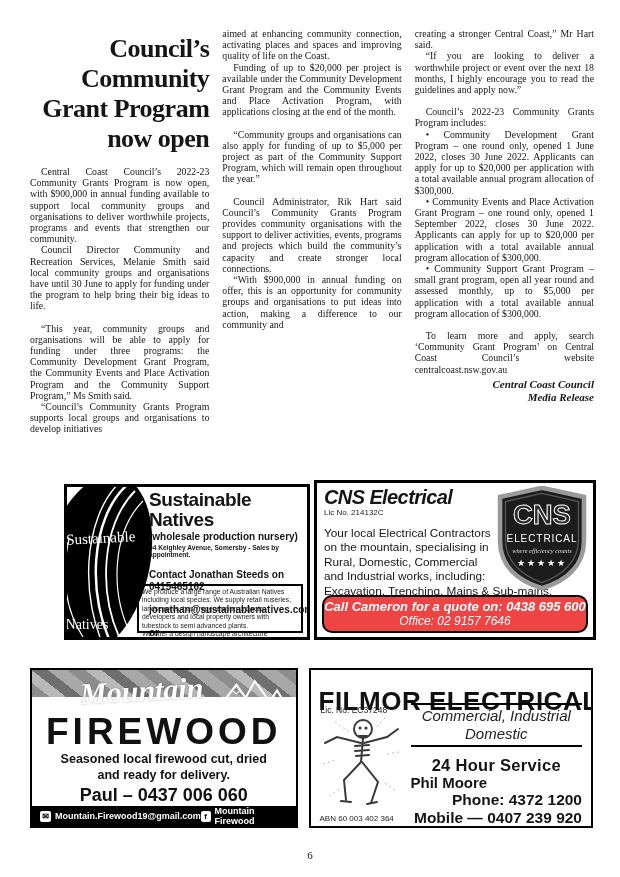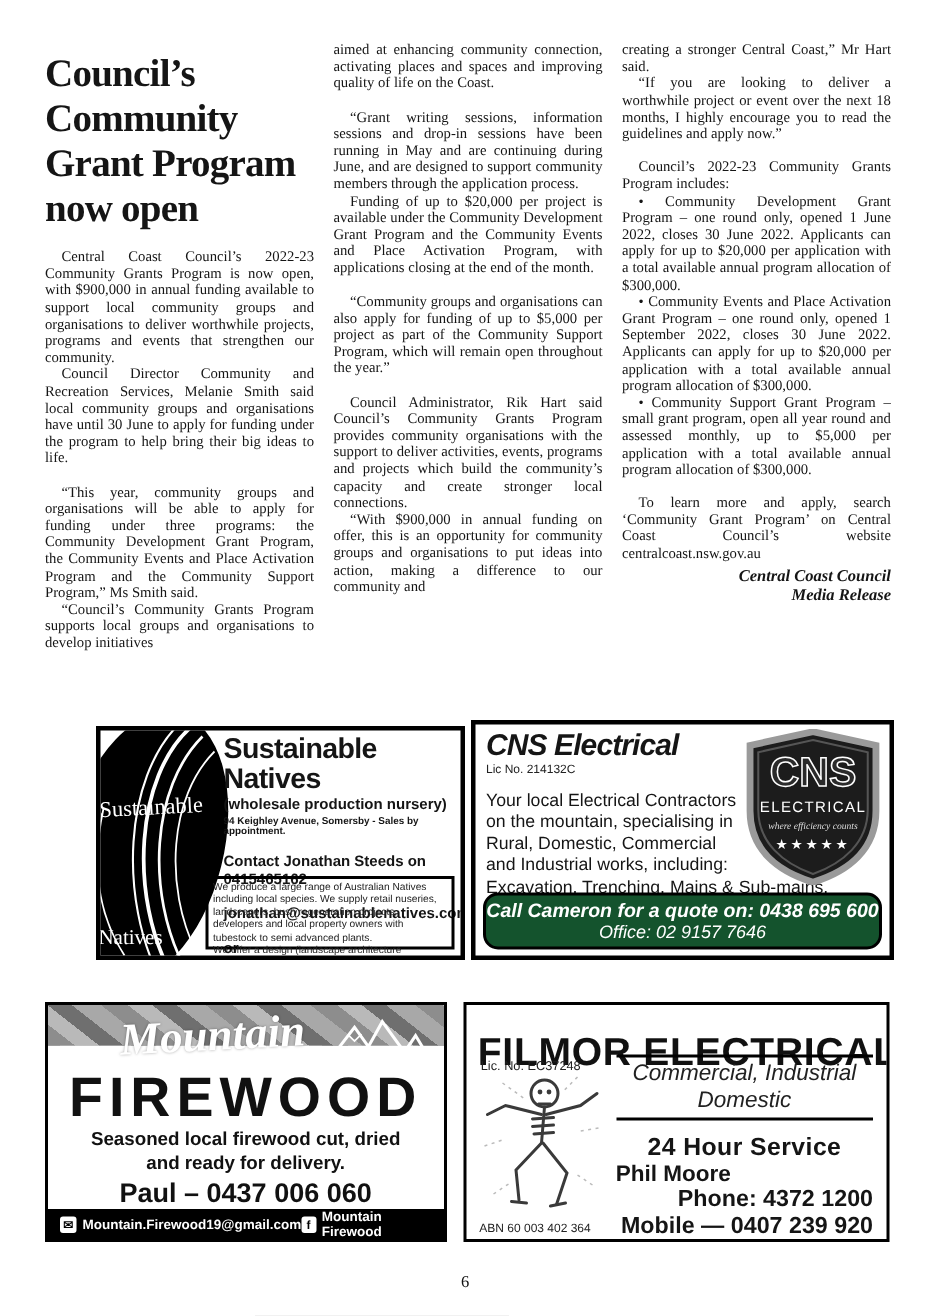--- a/index.html
+++ b/index.html
@@ -2,21 +2,21 @@
 <html><head>
 <meta charset="utf-8">
 <style>
   html,body{margin:0;padding:0;background:#e8e8e8;}
   .page{width:620px;height:877px;background:#fff;position:relative;margin:0 auto;
         font-family:"Liberation Serif", serif;color:#151515;overflow:hidden;}
 
   
   .article{display:flex;gap:13px;padding:28px 26px 0 30px;height:438px;overflow:hidden;}
   .article .col{flex:1;text-align:justify;font-size:9.8px;line-height:11.2px;}
-  .headline{font-weight:bold;font-size:26px;line-height:30px;text-align:left;
+  .headline{font-weight:bold;font-size:26px;line-height:30px;text-align:right;
             margin:6px 0 12px 0;letter-spacing:-0.5px;}
   .col p{margin:0;text-indent:11px;}
   .col p.gap{margin-top:11px;}
   .col p.noindent{text-indent:0;}
   .byline{text-align:right;font-style:italic;font-weight:bold;margin-top:3px;
           font-size:11px;line-height:13.5px;}
 
   
   .ads-row1{position:relative;height:162px;margin-top:14px;}
   .ad{box-sizing:border-box;background:#fff;}
@@ -91,21 +91,20 @@
   <div class="article">
     <div class="col">
       <h1 class="headline">Council’s Community Grant Program now open</h1>
       <p>Central Coast Council’s 2022-23 Community Grants Program is now open, with $900,000 in annual funding available to support local community groups and organisations to deliver worthwhile projects, programs and events that strengthen our community.</p>
       <p>Council Director Community and Recreation Services, Melanie Smith said local community groups and organisations have until 30 June to apply for funding under the program to help bring their big ideas to life.</p>
       <p class="gap">“This year, community groups and organisations will be able to apply for funding under three programs: the Community Development Grant Program, the Community Events and Place Activation Program and the Community Support Program,” Ms Smith said.</p>
       <p>“Council’s Community Grants Program supports local groups and organisations to develop initiatives</p>
     </div>
     <div class="col">
       <p class="noindent">aimed at enhancing community connection, activating places and spaces and improving quality of life on the Coast.</p>
-      <p class="gap">“Grant writing sessions, information sessions and drop-in sessions have been running in May and are continuing during June, and are designed to support community members through the application process.</p>
       <p>Funding of up to $20,000 per project is available under the Community Development Grant Program and the Community Events and Place Activation Program, with applications closing at the end of the month.</p>
       <p class="gap">“Community groups and organisations can also apply for funding of up to $5,000 per project as part of the Community Support Program, which will remain open throughout the year.”</p>
       <p class="gap">Council Administrator, Rik Hart said Council’s Community Grants Program provides community organisations with the support to deliver activities, events, programs and projects which build the community’s capacity and create stronger local connections.</p>
       <p>“With $900,000 in annual funding on offer, this is an opportunity for community groups and organisations to put ideas into action, making a difference to our community and</p>
     </div>
     <div class="col">
       <p class="noindent">creating a stronger Central Coast,” Mr Hart said.</p>
       <p>“If you are looking to deliver a worthwhile project or event over the next 18 months, I highly encourage you to read the guidelines and apply now.”</p>
       <p class="gap">Council’s 2022-23 Community Grants Program includes:</p>
       <p>• Community Development Grant Program – one round only, opened 1 June 2022, closes 30 June 2022. Applicants can apply for up to $20,000 per application with a total available annual program allocation of $300,000.</p>
@@ -153,21 +152,21 @@
       <div class="cns-body1">Your local Electrical Contractors on the mountain, specialising in Rural, Domestic, Commercial and Industrial works, including:</div>
       <div class="cns-body2">Excavation, Trenching, Mains &amp; Sub-mains, Voltage Calculations &amp; Future Planning.</div>
       <svg class="cns-shield" viewBox="0 0 100 114">
         <path d="M50 2 L96 12 V60 C96 88 76 104 50 112 C24 104 4 88 4 60 V12 Z" fill="#1c1c1c" stroke="#9a9a9a" stroke-width="5"></path>
         <path d="M50 8 L90 17 V59 C90 83 72 98 50 106 C28 98 10 83 10 59 V17 Z" fill="none" stroke="#555" stroke-width="1.5"></path>
         <text x="50" y="42" fill="#2b2b2b" stroke="#fff" stroke-width="1.1" font-family="Liberation Sans, sans-serif" font-weight="bold" font-size="30" text-anchor="middle">CNS</text>
         <text x="50" y="61" fill="#fff" font-family="Liberation Sans, sans-serif" font-size="11" letter-spacing="1" text-anchor="middle">ELECTRICAL</text>
         <text x="50" y="73" fill="#ddd" font-family="Liberation Serif, serif" font-style="italic" font-size="7" text-anchor="middle">where efficiency counts</text>
         <text x="50" y="88" fill="#fff" font-size="10" text-anchor="middle" letter-spacing="2">★★★★★</text>
       </svg>
-      <div class="cns-cta" style="background: #14532d;">
+      <div class="cns-cta" style="background: #ef4444;">
         <div class="l1">Call Cameron for a quote on: 0438 695 600</div>
         <div class="l2">Office: 02 9157 7646</div>
       </div>
     </div>
   </div>
 
   <div class="ads-row2">
 
     <div class="ad ad-fw">
       <div class="fw-photo">

